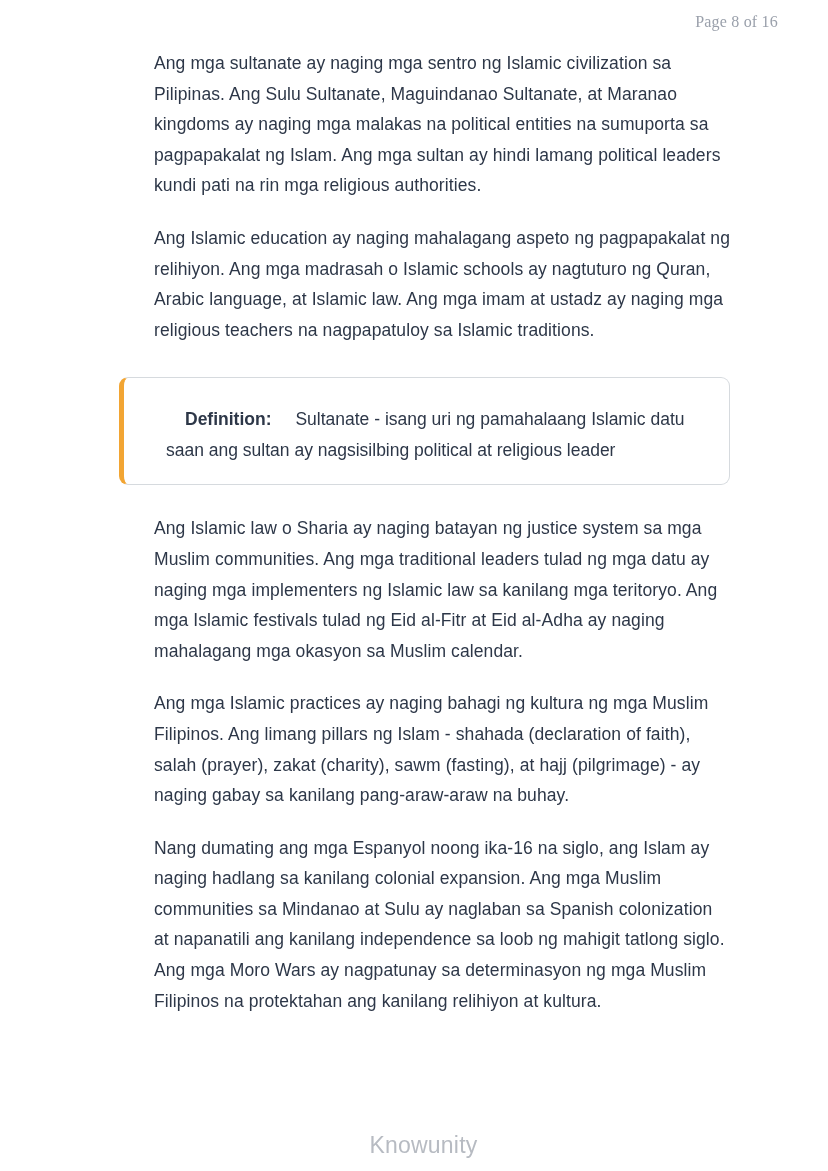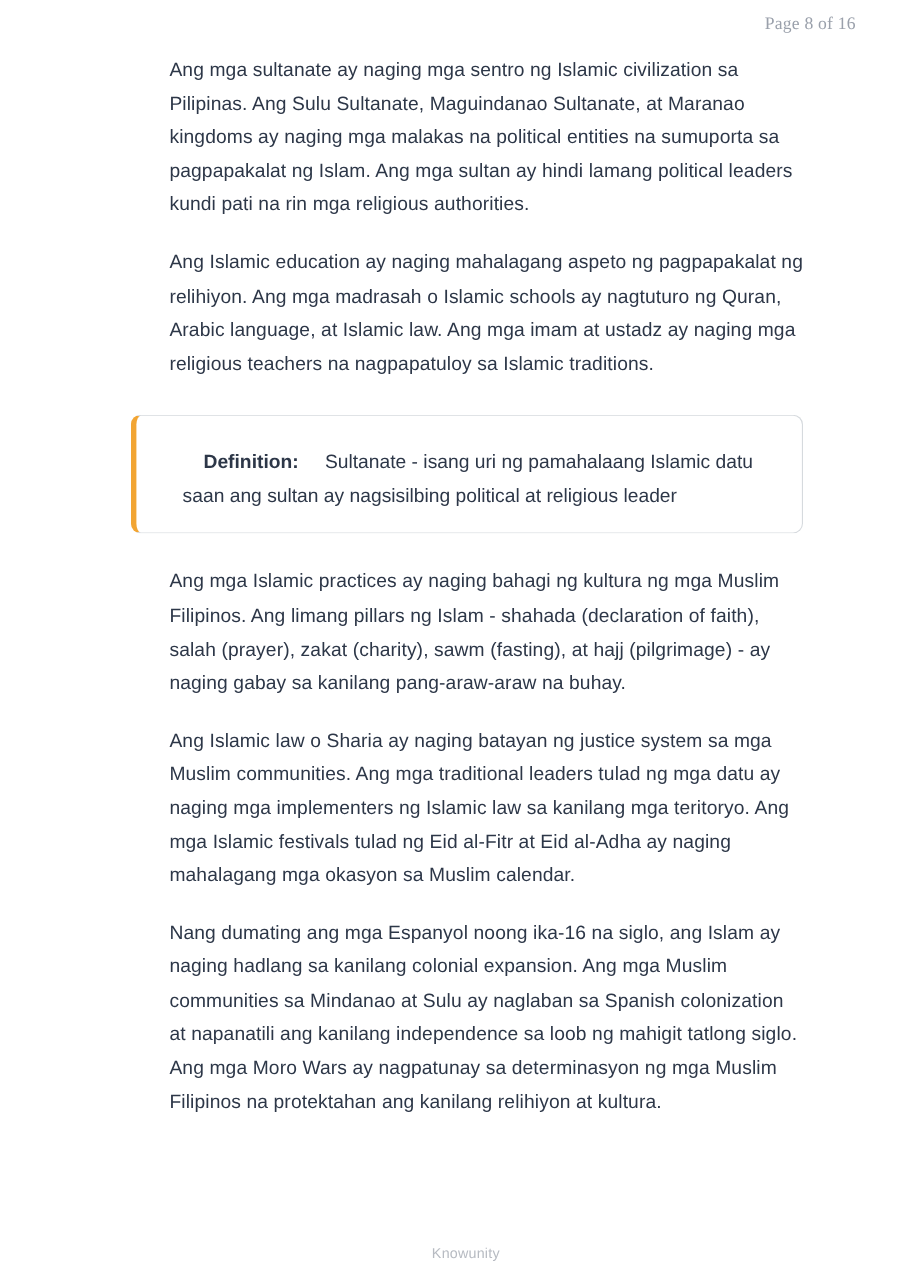--- a/index.html
+++ b/index.html
@@ -57,21 +57,21 @@
   .definition-label {
     font-weight: bold;
     text-align: center;
   }
   .footer-brand {
     position: absolute;
     top: 1132px;
     left: 0;
     width: 828px;
     text-align: center;
-    font-size: 13px;
+    font-size: 23px;
     color: #b7bbc2;
     letter-spacing: 0.2px;
   }
 </style>
 </head>
 <body>
 
 <div class="page">
 
   <div class="page-indicator">Page 8 of 16</div>
@@ -81,23 +81,23 @@
     <p class="para">Ang mga sultanate ay naging mga sentro ng Islamic civilization sa Pilipinas. Ang Sulu Sultanate, Maguindanao Sultanate, at Maranao kingdoms ay naging mga malakas na political entities na sumuporta sa pagpapakalat ng Islam. Ang mga sultan ay hindi lamang political leaders kundi pati na rin mga religious authorities.</p>
 
     <p class="para">Ang Islamic education ay naging mahalagang aspeto ng pagpapakalat ng relihiyon. Ang mga madrasah o Islamic schools ay nagtuturo ng Quran, Arabic language, at Islamic law. Ang mga imam at ustadz ay naging mga religious teachers na nagpapatuloy sa Islamic traditions.</p>
 
     <div class="definition-box">
       <p>
         <span class="definition-label">Definition:</span><span> Sultanate - isang uri ng pamahalaang Islamic datu saan ang sultan ay nagsisilbing political at religious leader</span>
       </p>
     </div>
 
+    <p class="para">Ang Islamic law o Sharia ay naging batayan ng justice system sa mga Muslim communities. Ang mga traditional leaders tulad ng mga datu ay naging mga implementers ng Islamic law sa kanilang mga teritoryo. Ang mga Islamic festivals tulad ng Eid al-Fitr at Eid al-Adha ay naging mahalagang mga okasyon sa Muslim calendar.</p>
+
     <p class="para">Ang mga Islamic practices ay naging bahagi ng kultura ng mga Muslim Filipinos. Ang limang pillars ng Islam - shahada (declaration of faith), salah (prayer), zakat (charity), sawm (fasting), at hajj (pilgrimage) - ay naging gabay sa kanilang pang-araw-araw na buhay.</p>
-
-    <p class="para">Ang Islamic law o Sharia ay naging batayan ng justice system sa mga Muslim communities. Ang mga traditional leaders tulad ng mga datu ay naging mga implementers ng Islamic law sa kanilang mga teritoryo. Ang mga Islamic festivals tulad ng Eid al-Fitr at Eid al-Adha ay naging mahalagang mga okasyon sa Muslim calendar.</p>
 
     <p class="para">Nang dumating ang mga Espanyol noong ika-16 na siglo, ang Islam ay naging hadlang sa kanilang colonial expansion. Ang mga Muslim communities sa Mindanao at Sulu ay naglaban sa Spanish colonization at napanatili ang kanilang independence sa loob ng mahigit tatlong siglo. Ang mga Moro Wars ay nagpatunay sa determinasyon ng mga Muslim Filipinos na protektahan ang kanilang relihiyon at kultura.</p>
 
   </div>
 
   <div class="footer-brand">Knowunity</div>
 
 </div>
 
 </body></html>

